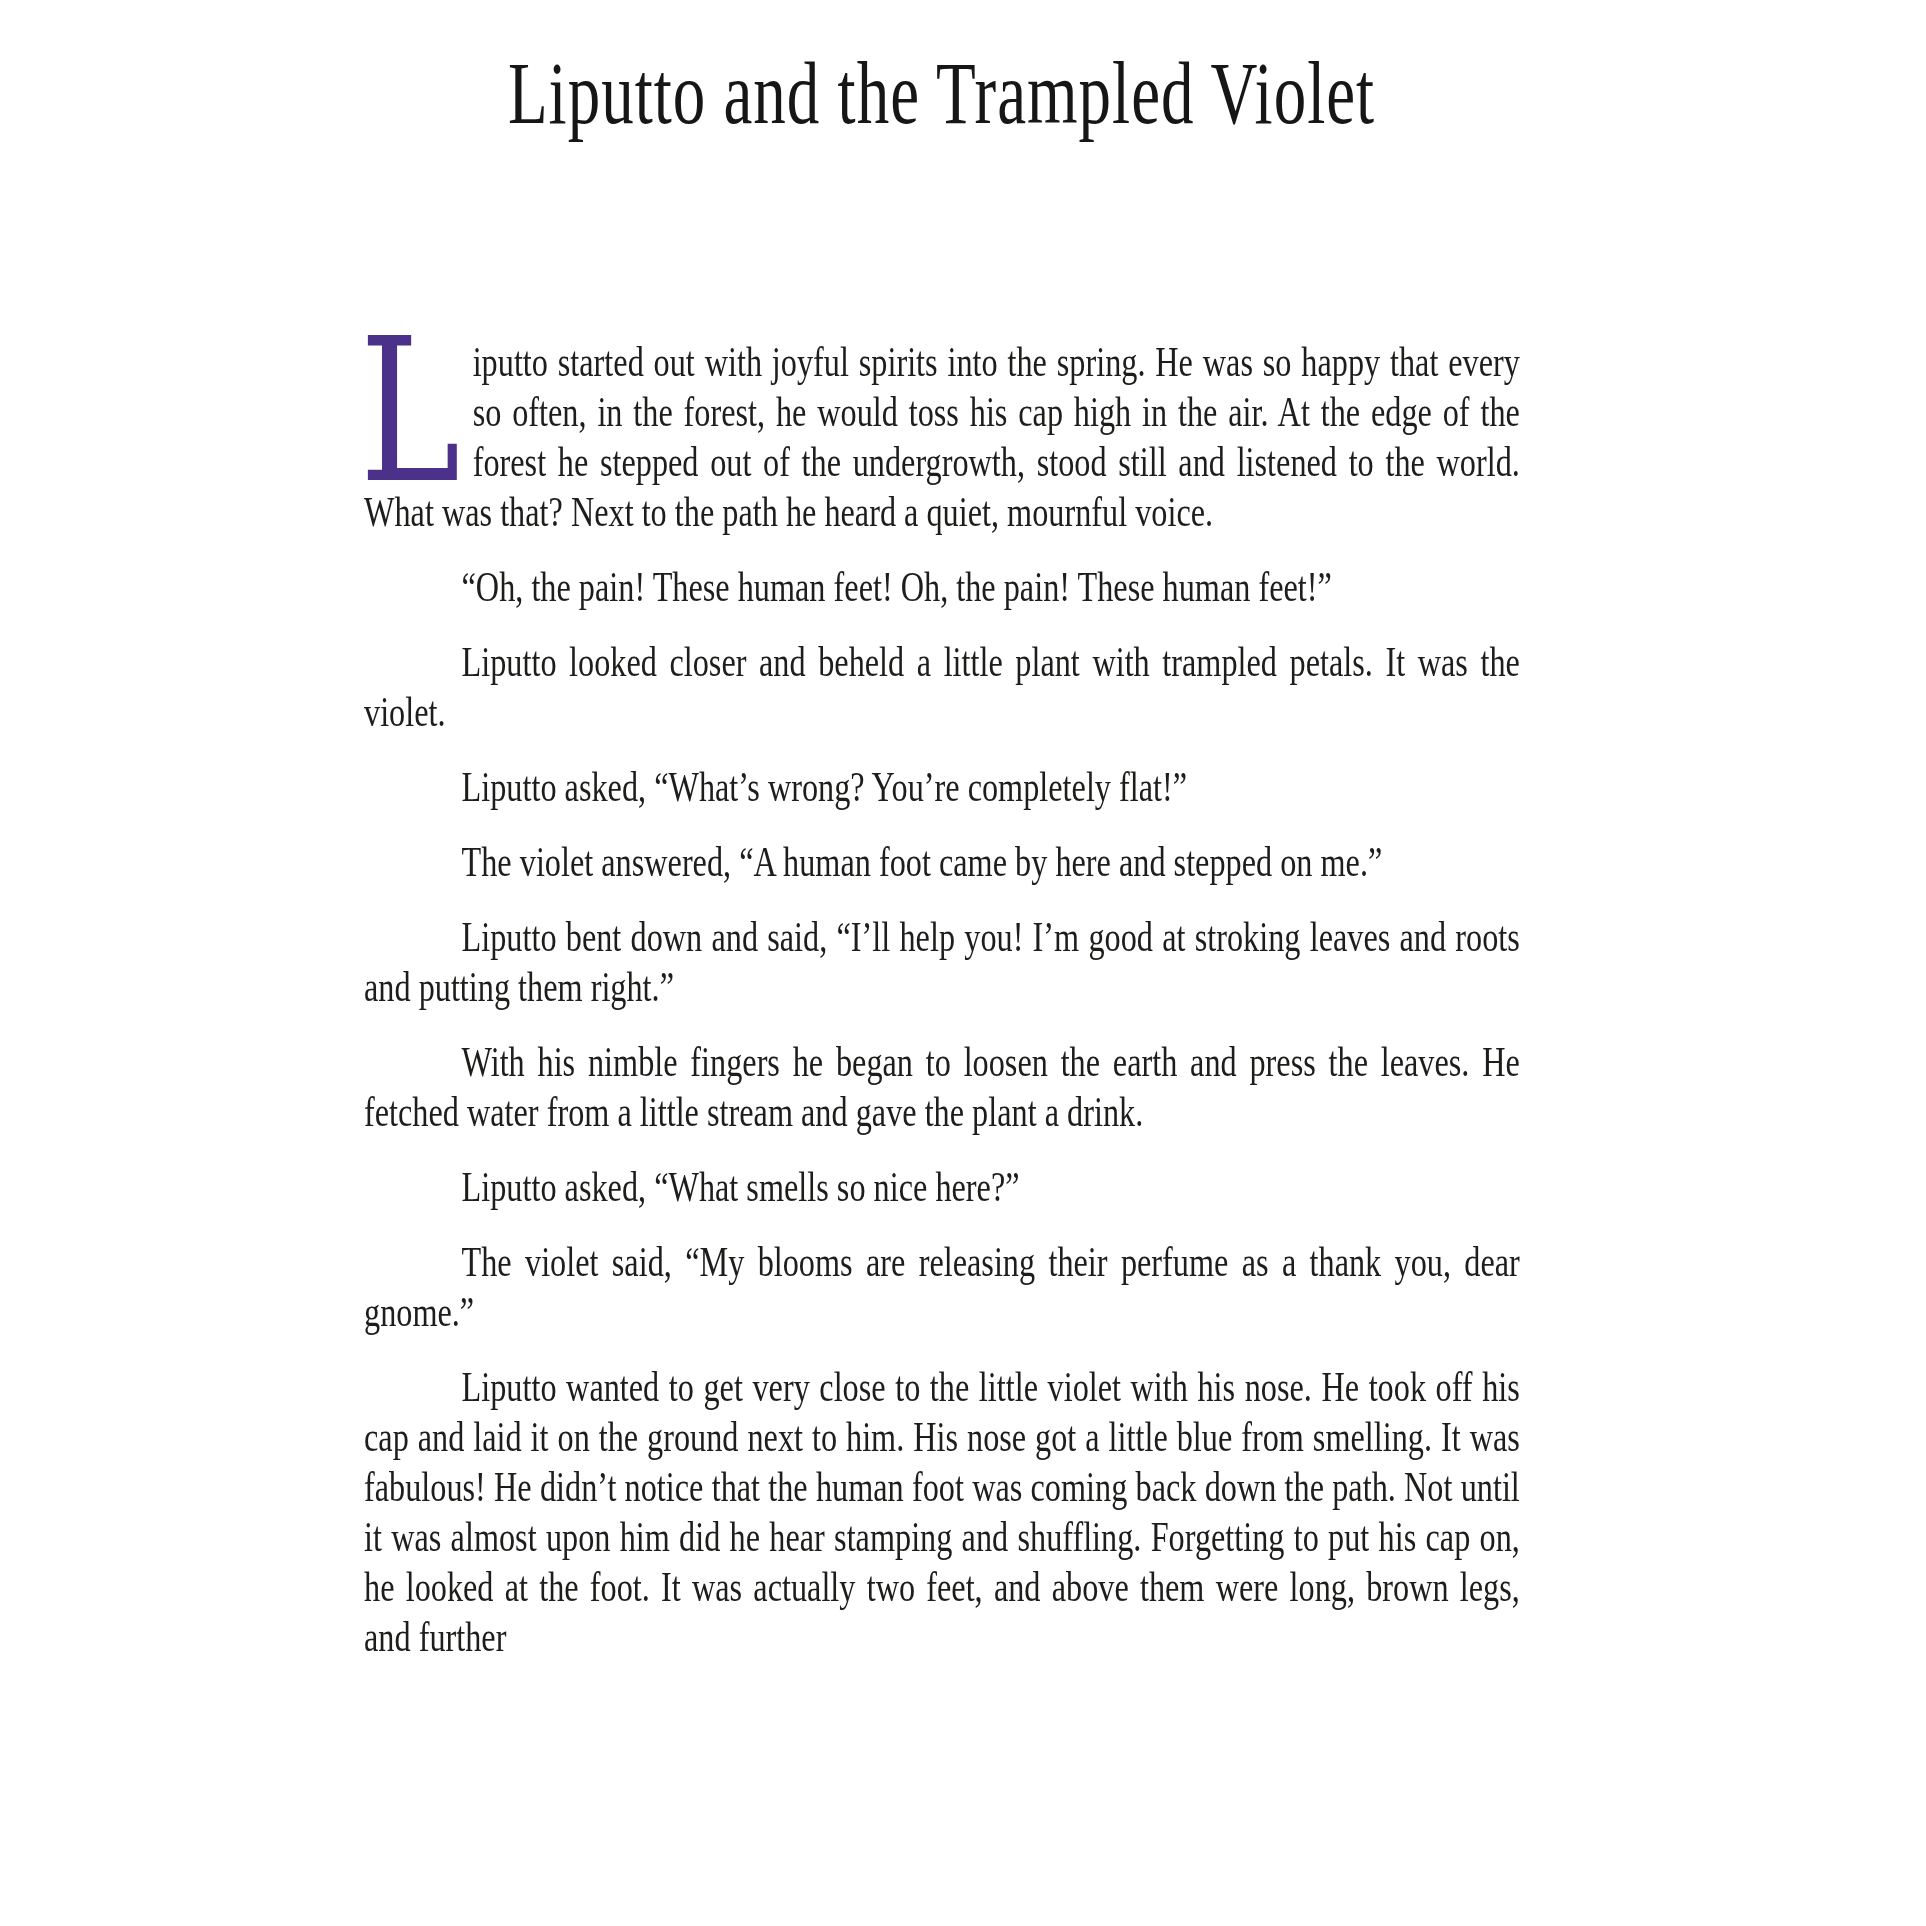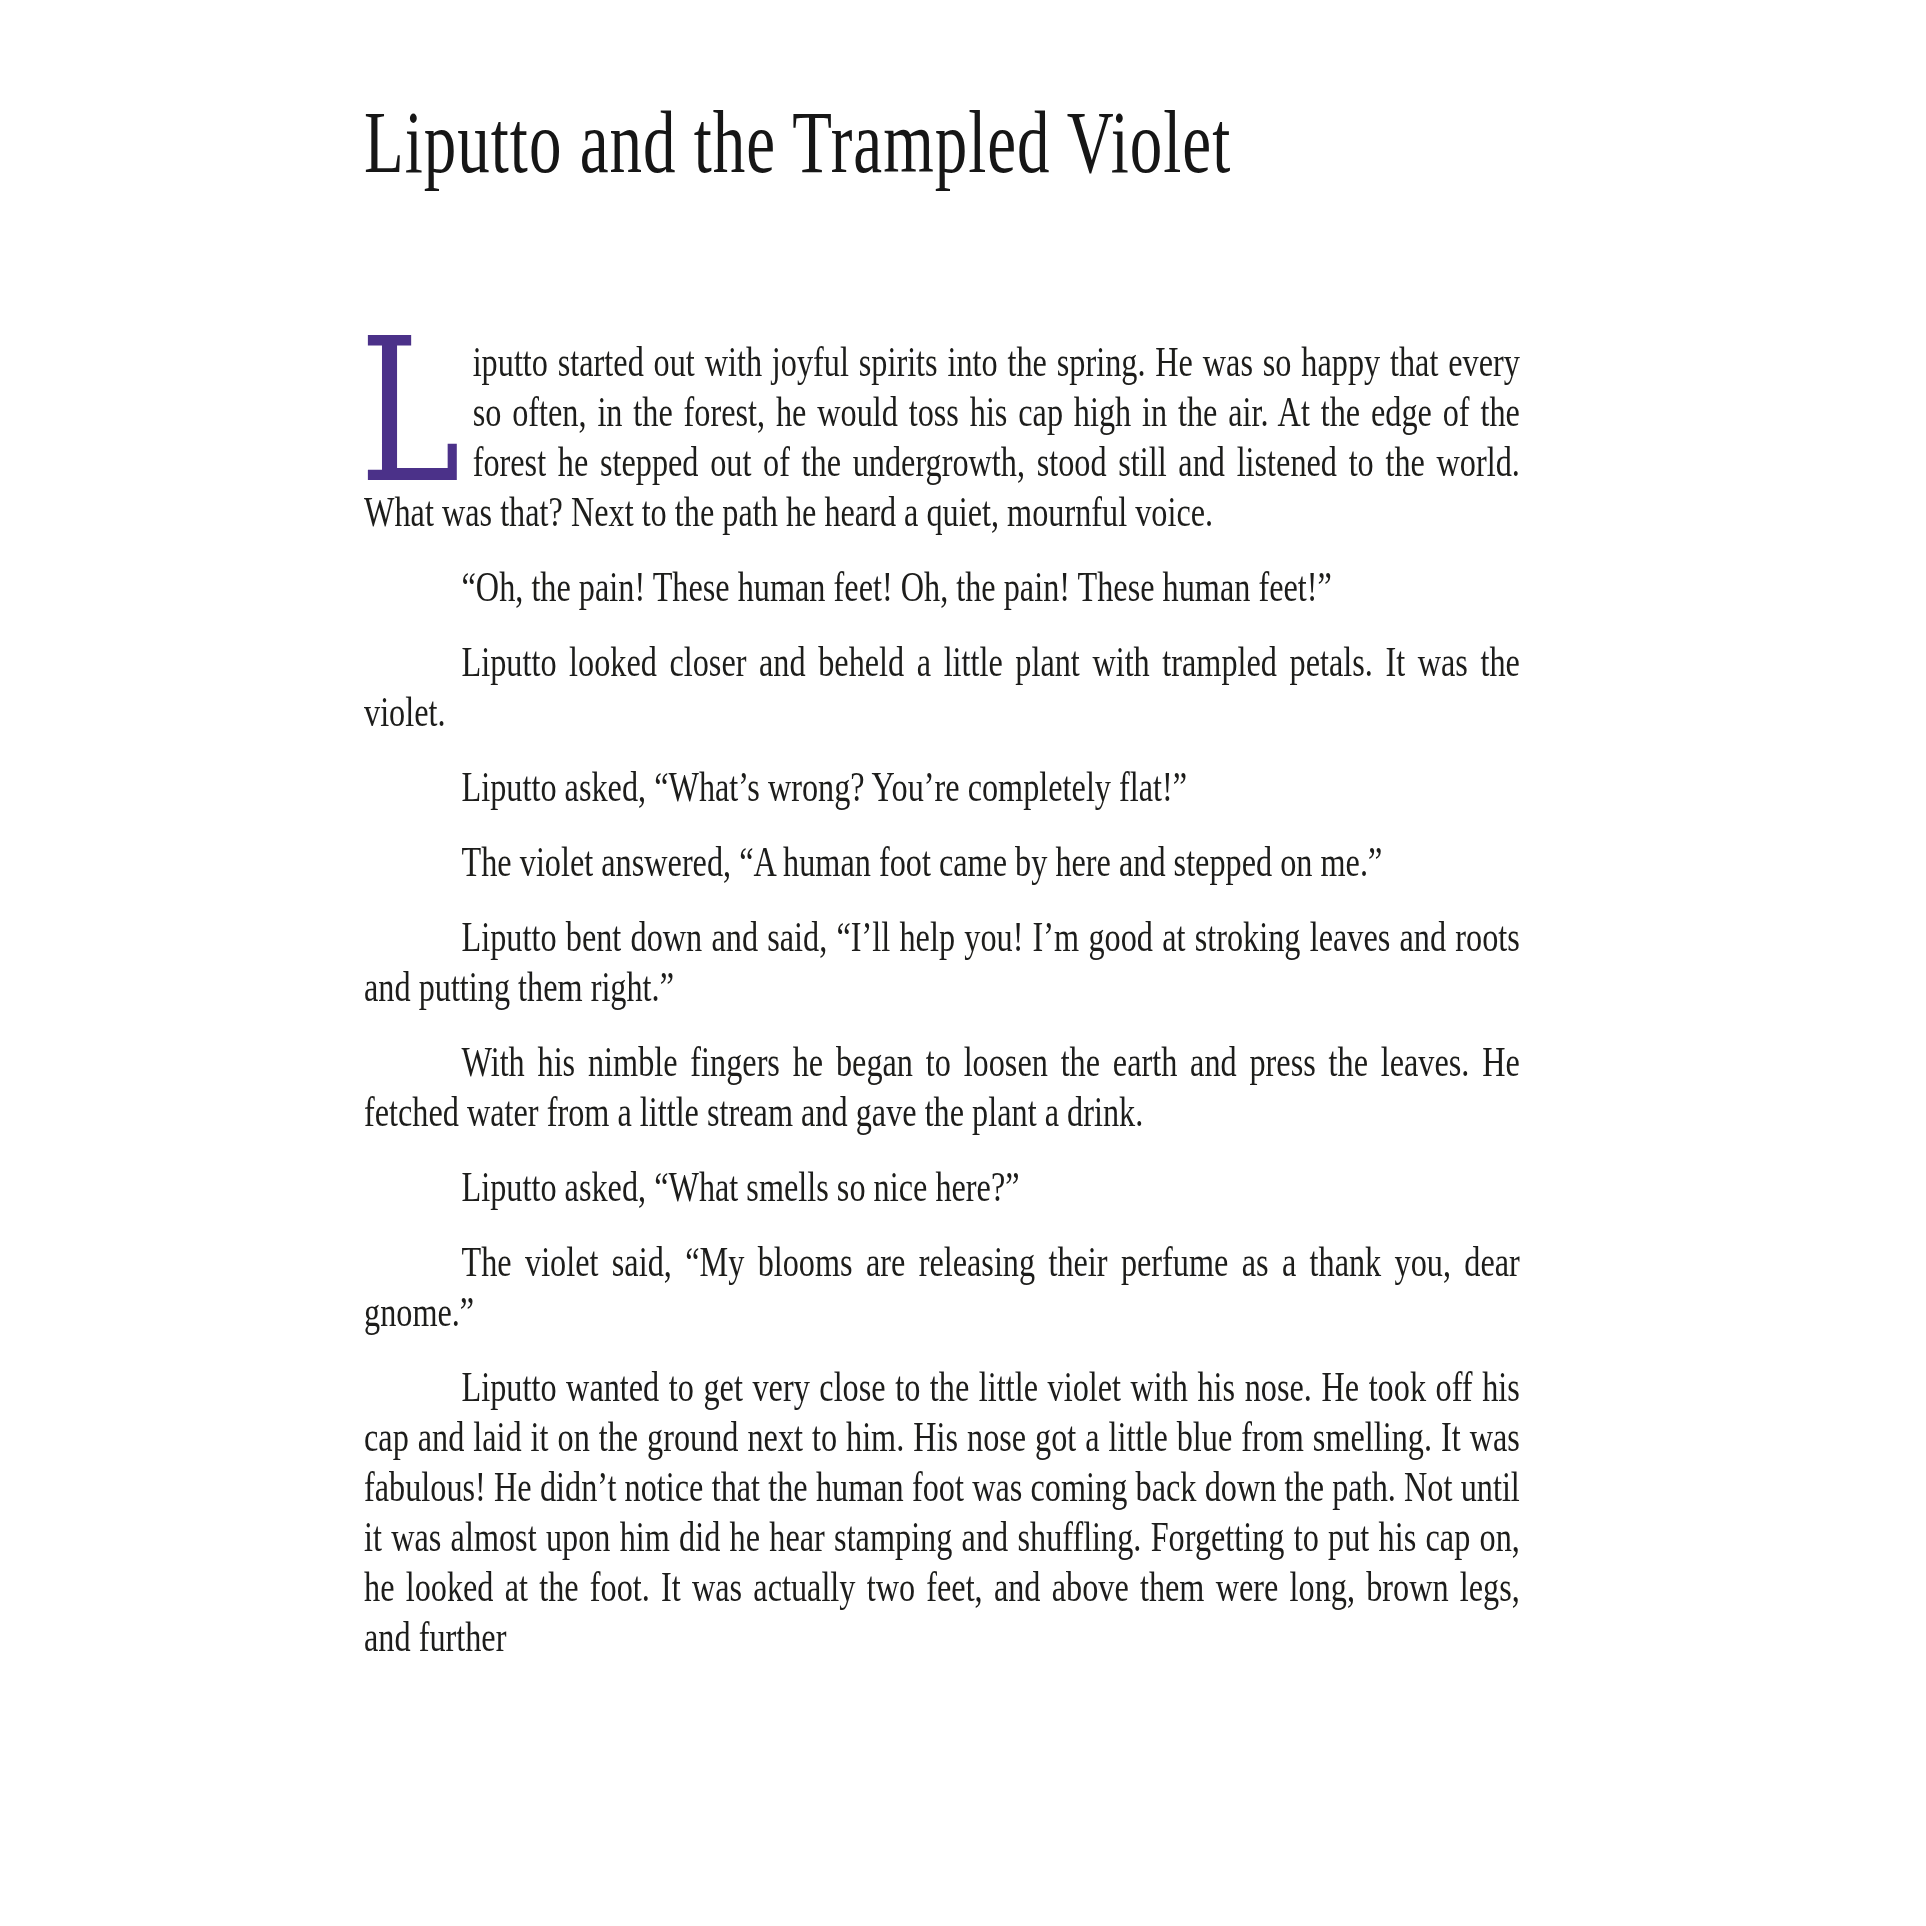--- a/index.html
+++ b/index.html
@@ -10,22 +10,23 @@
     height: 1927px;
     background: #ffffff;
     overflow: hidden;
     font-family: "Liberation Serif", serif;
   }
   .content {
     margin-left: 364px;
     width: 1155px;
   }
   .title-block {
-    padding-top: 117px;
+    padding-top: 68px;
     height: 238px;
+    text-align: center;
   }
   .title-inner {
     display: inline-block;
     font-size: 65px;
     line-height: 69px;
     font-weight: normal;
     letter-spacing: 1px;
     color: #161616;
     transform: scaleY(1.38);
     transform-origin: 50% 85%;

